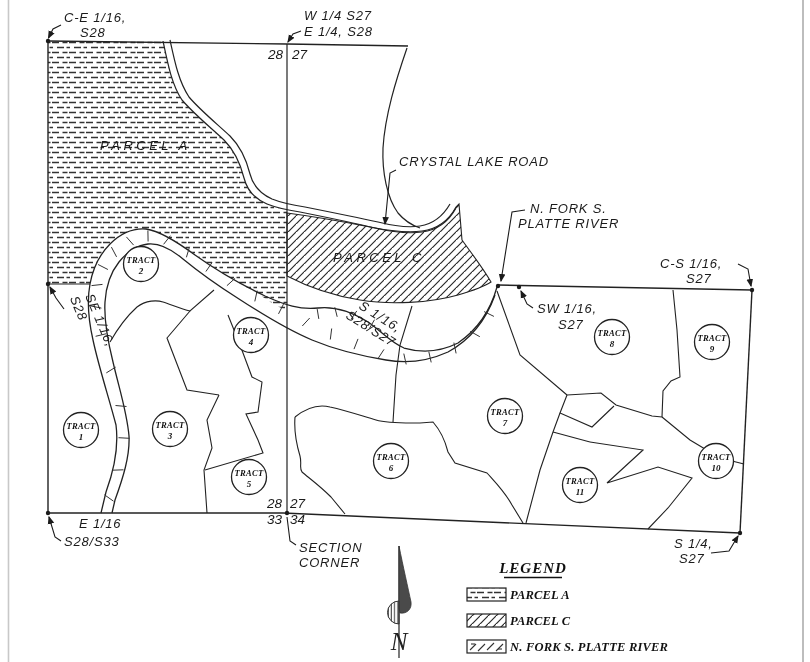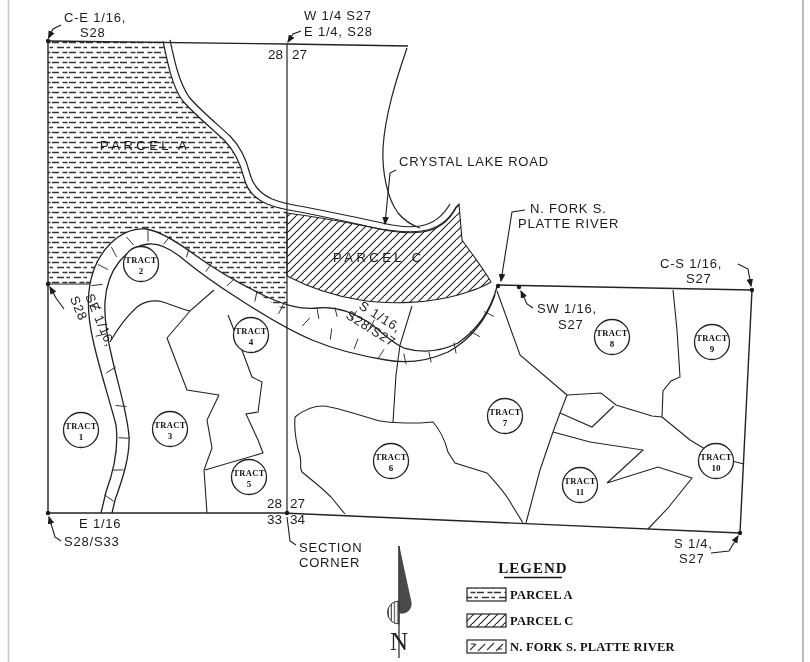--- a/index.html
+++ b/index.html
@@ -1,16 +1,16 @@
 <!DOCTYPE html>
 <html><head>
 <meta charset="utf-8">
 <style>
   html,body{margin:0;padding:0;background:#ffffff;}
-  .stage{position:relative;width:810px;height:662px;background:#ffffff;overflow:hidden;}
+  .stage{position:relative;width:810px;height:662px;background:#ffffff;overflow:hidden;font-style:italic;}
   svg{display:block;}
   .lbl{font-family:"Liberation Sans",sans-serif;font-size:13px;fill:#1b1b1b;letter-spacing:0.8px;}
   .lbl-sp{font-family:"Liberation Sans",sans-serif;font-size:13px;fill:#1b1b1b;letter-spacing:3.5px;}
   .num{font-family:"Liberation Sans",sans-serif;font-size:13.5px;fill:#1b1b1b;}
   .tract-w{font-family:"Liberation Serif",serif;font-weight:bold;font-size:8.5px;fill:#111;letter-spacing:0.3px;}
   .tract-n{font-family:"Liberation Serif",serif;font-weight:bold;font-size:9px;fill:#111;}
   .leg-t{font-family:"Liberation Serif",serif;font-weight:bold;font-size:15px;fill:#111;letter-spacing:1px;}
   .leg-i{font-family:"Liberation Serif",serif;font-size:12.5px;font-weight:bold;fill:#111;letter-spacing:0.2px;}
   .north-n{font-family:"Liberation Serif",serif;font-size:25px;fill:#222;}
   .ln{stroke:#222;fill:none;}

